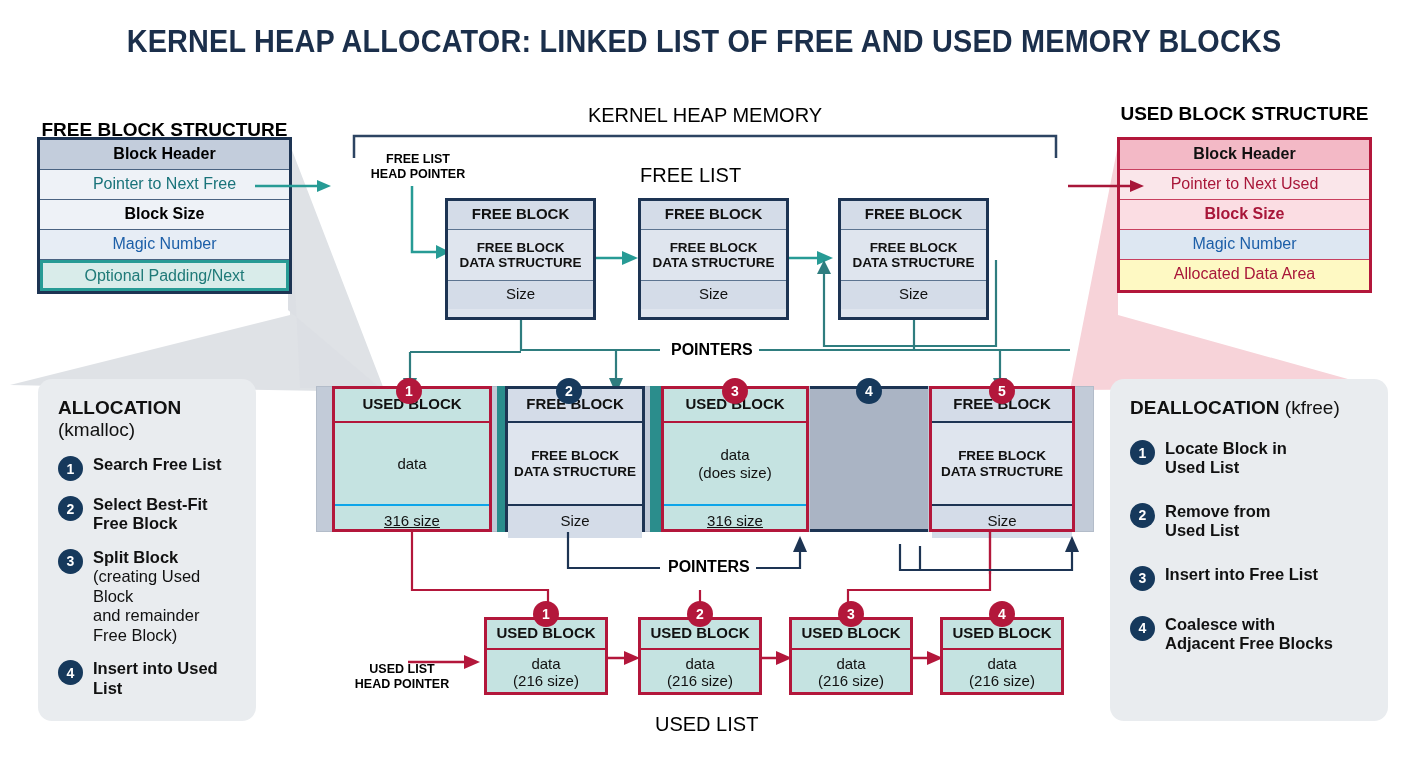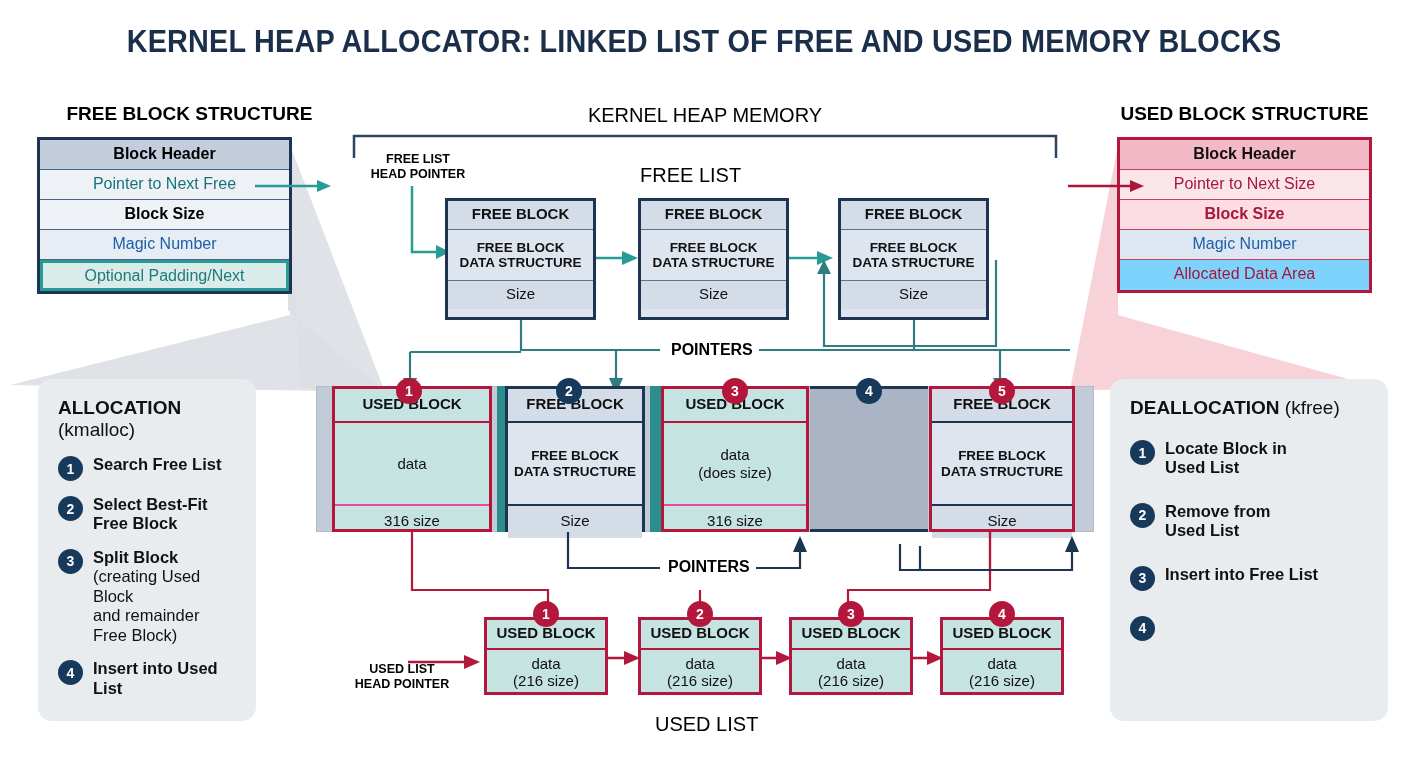--- a/index.html
+++ b/index.html
@@ -40,21 +40,21 @@
   .fs-pad{background:#d9ecea;color:#1f7a78;border:3px solid #279b95 !important;height:31px !important;line-height:25px !important;}
 
   
   #used-struct{left:1117px;top:137px;width:255px;border:3px solid #b3173b;}
   #used-struct .row{border-bottom:1px solid #c8405f;}
   #used-struct .row:last-child{border-bottom:none;}
   .us-header{background:#f3b9c6;color:#111;font-weight:bold;}
   .us-ptr{background:#fae6ea;color:#a81639;}
   .us-size{background:#fbdde3;color:#a81639;font-weight:bold;}
   .us-magic{background:#dde7f2;color:#1d5fa8;}
-  .us-alloc{background:#7dd3fc;color:#a81639;}
+  .us-alloc{background:#fef9c3;color:#a81639;}
 
   
   .wedge{pointer-events:none;}
 
   
   .panel{
     background:#e9ecef;border-radius:14px;box-sizing:border-box;
   }
   .panel .p-title{font-size:19px;font-weight:bold;color:#111;}
   .panel .p-title .soft{font-weight:normal;}
@@ -74,21 +74,21 @@
   .fblock .b{height:28px;line-height:26px;text-align:center;font-size:15px;background:#d4dce8;}
 
   
   #heap-outer{left:316px;top:386px;width:778px;height:146px;background:#c2cbd8;border:1px solid #b3bcc9;box-sizing:border-box;}
   .hblock{box-sizing:border-box;position:absolute;top:0;height:146px;}
   .hblock .t{height:32px;line-height:30px;text-align:center;font-size:15px;font-weight:bold;}
   .hblock .m{height:81px;display:flex;align-items:center;justify-content:center;text-align:center;font-size:15px;line-height:1.15;}
   .hblock .b{height:32px;line-height:30px;text-align:center;font-size:15px;}
   .hb-used{border:3px solid #b3173b;background:#c5e3e1;}
   .hb-used .t{border-bottom:2px solid #b3173b;font-weight:bold;}
-  .hb-used .b{border-top:2px solid #ec4899;}
+  .hb-used .b{border-top:2px solid #0ea5e9;text-decoration:underline;}
   .hb-free{border:3px solid #1d3453;background:#dfe5ee;}
   .hb-free .t{border-bottom:2px solid #1d3453;background:#d4dce8;}
   .hb-free .m{font-size:13.5px;font-weight:bold;}
   .hb-free .b{border-top:2px solid #1d3453;background:#d4dce8;}
   .hb-gray{background:#aab4c4;border-top:3px solid #1d3453;border-bottom:3px solid #1d3453;}
 
   .badge{
     position:absolute;width:26px;height:26px;border-radius:50%;
     color:#fff;font-size:14px;font-weight:bold;
     display:flex;align-items:center;justify-content:center;z-index:40;
@@ -110,37 +110,37 @@
 <div class="abs" id="title">KERNEL HEAP ALLOCATOR: LINKED LIST OF FREE AND USED MEMORY BLOCKS</div>
 
 <svg class="abs wedge" style="left:0;top:120px;width:460px;height:300px;">
   <polygon points="290,25 290,195 10,265 150,268 385,272" fill="#dfe2e6"></polygon>
   <polygon points="288,22 288,190 380,268 300,268" fill="#dcdfe4"></polygon>
 </svg>
 <svg class="abs wedge" style="left:950px;top:120px;width:460px;height:300px;">
   <polygon points="168,25 168,195 430,268 120,270" fill="#f7d3d9"></polygon>
 </svg>
 
-<div class="abs sec-head" style="left:37px;top:103px;width:255px;text-align:center;margin-left:25px;">FREE BLOCK STRUCTURE</div>
+<div class="abs sec-head" style="left:37px;top:119px;width:255px;text-align:center;">FREE BLOCK STRUCTURE</div>
 <div class="abs struct" id="free-struct">
   <div class="row fs-header">Block Header</div>
   <div class="row fs-ptr">Pointer to Next Free</div>
   <div class="row fs-size">Block Size</div>
   <div class="row fs-magic">Magic Number</div>
   <div class="row fs-pad">Optional Padding/Next</div>
 </div>
 <svg class="abs" style="left:255px;top:176px;width:90px;height:22px;">
   <line x1="0" y1="10" x2="62" y2="10" stroke="#279b95" stroke-width="2.5"></line>
   <polygon points="62,4 76,10 62,16" fill="#279b95"></polygon>
 </svg>
 
 <div class="abs sec-head" style="left:1117px;top:103px;width:255px;text-align:center;">USED BLOCK STRUCTURE</div>
 <div class="abs struct" id="used-struct">
   <div class="row us-header">Block Header</div>
-  <div class="row us-ptr">Pointer to Next Size</div>
+  <div class="row us-ptr">Pointer to Next Used</div>
   <div class="row us-size">Block Size</div>
   <div class="row us-magic">Magic Number</div>
   <div class="row us-alloc">Allocated Data Area</div>
 </div>
 <svg class="abs" style="left:1068px;top:176px;width:90px;height:22px;">
   <line x1="0" y1="10" x2="62" y2="10" stroke="#a81639" stroke-width="2.5"></line>
   <polygon points="62,4 76,10 62,16" fill="#a81639"></polygon>
 </svg>
 
 <div class="abs sub-head" style="left:350px;top:104px;width:710px;text-align:center;">KERNEL HEAP MEMORY</div>
@@ -370,14 +370,16 @@
     <div class="num">2</div>
     <div class="step-txt"><span style="white-space:pre-line;margin-top:12px;">Remove from
 Used List</span></div>
   </div>
   <div class="step" style="margin-top:24px;">
     <div class="num">3</div>
     <div class="step-txt"><span>Insert into Free List</span></div>
   </div>
   <div class="step" style="margin-top:24px;">
     <div class="num">4</div>
+    <div class="step-txt"><span style="white-space:pre-line;">Coalesce with
+Adjacent Free Blocks</span></div>
   </div>
 </div>
 
 </body></html>

